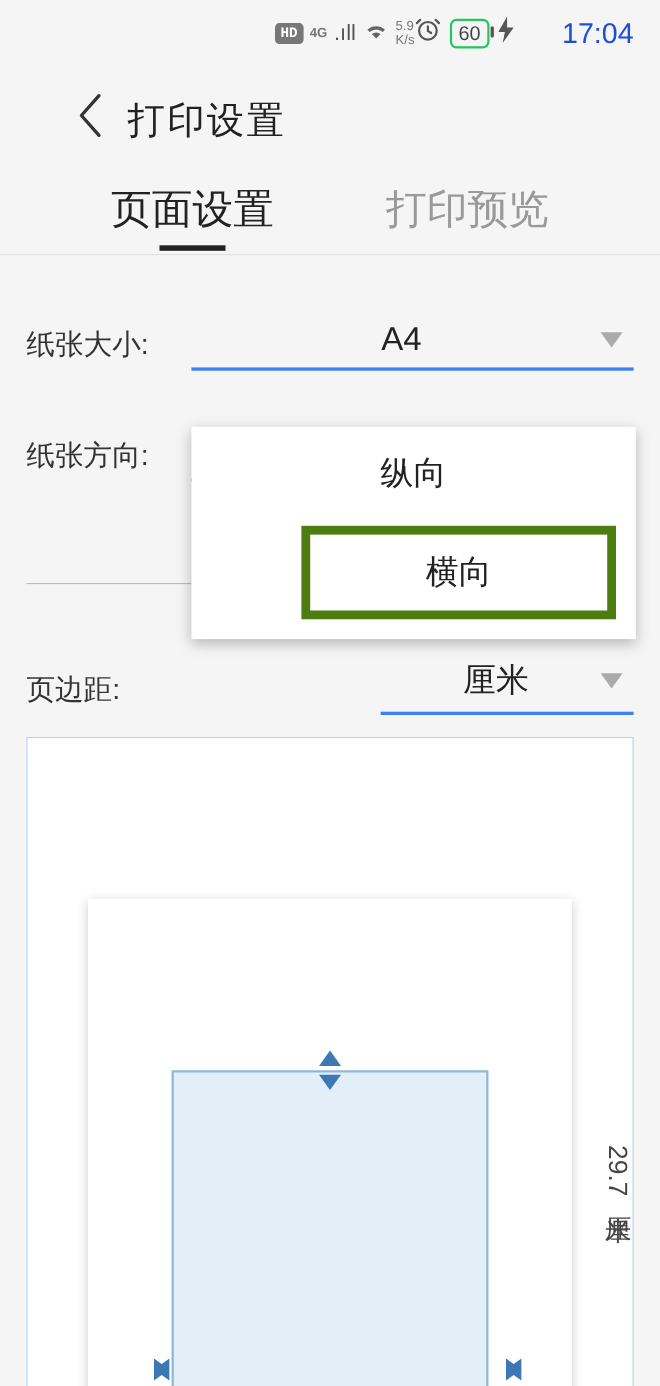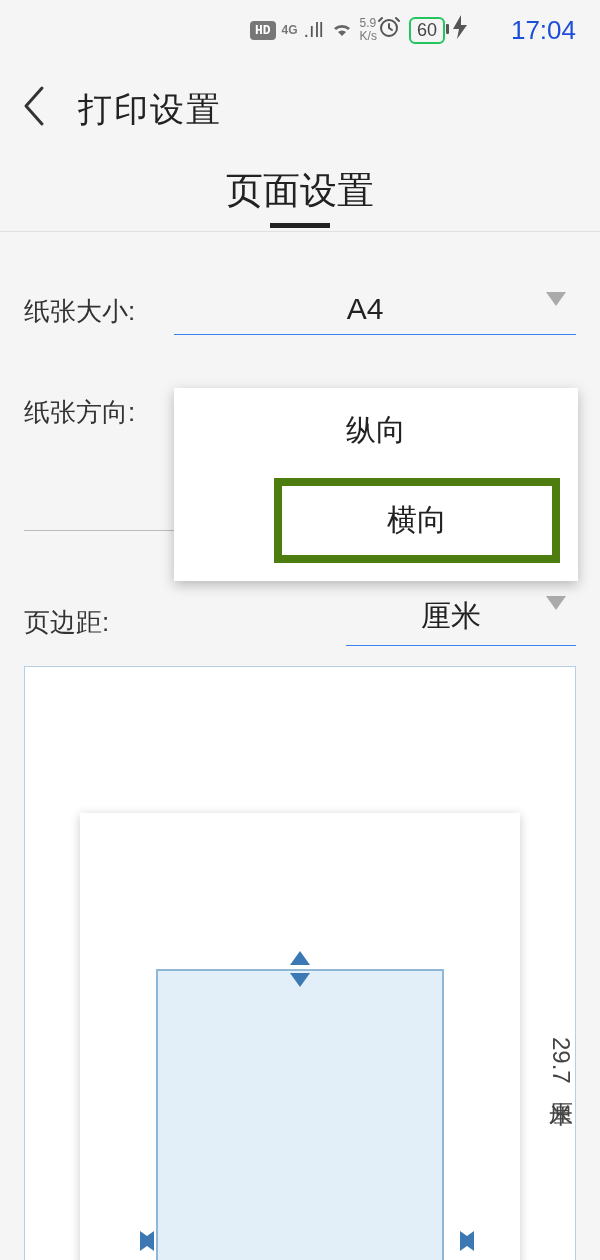--- a/index.html
+++ b/index.html
@@ -32,21 +32,21 @@
     .battery {
       display:inline-flex;align-items:center;gap:4px;font-size:18px;
       border:2px solid #22c55e;border-radius:6px;padding:1px 6px;position:relative;
     }
     .battery::after { content:""; position:absolute; right:-6px; top:5px; width:3px; height:10px; background:#555; border-radius:1px; }
     .charge { font-size: 22px; }
     .clock { font-size: 26px; color: #1d4ed8; margin-left: 36px; }
 
     
     .title-bar {
-      height: 100px; display: flex; align-items: center; padding: 0 20px; gap: 30px;
+      height: 100px; display: flex; align-items: center; padding: 0 20px; gap: 20px; margin-left: 48px;
     }
     .back-icon { font-size: 40px; color: #333; font-weight: 300; }
     .title { font-size: 34px; color: #222; letter-spacing: 2px; }
 
     
     .tabs {
       display:flex; height:72px; align-items:center; border-bottom:1px solid #e0e0e0;
       padding: 0 50px;
     }
     .tab { flex:1; text-align:center; font-size:37px; color:#999; position:relative; padding-bottom:10px;}
@@ -54,22 +54,22 @@
     .tab.active::after{
       content:""; position:absolute; left:50%; transform:translateX(-50%); bottom:-2px;
       width:60px; height:5px; background:#222;
     }
 
     
     .settings { padding: 30px 24px 10px 24px; }
     .row { display:flex; align-items:flex-end; margin-bottom: 60px; }
     .row-label { width: 150px; font-size: 26px; color:#333; padding-bottom:6px; }
     .row-select {
-      flex:1; display:flex; justify-content:space-between;
-      border-bottom:1px solid #3b82f6; padding: 0 10px 8px 10px; position:relative;
+      flex:1; display:flex; align-items:center; justify-content:space-between;
+      border-bottom:3px solid #3b82f6; padding: 0 10px 8px 10px; position:relative;
     }
     .row-value { flex:1; text-align:center; font-size:30px; color:#222; }
     .chevron-down {
       width:0;height:0;border-left:10px solid transparent;border-right:10px solid transparent;
       border-top:14px solid #aaa;
     }
 
     
     .full-underline { position:absolute; left:24px; right:24px; top:530px; height:1px; background:#bbb; }
 
@@ -167,20 +167,21 @@
   <span class="back-icon">
     <svg width="28" height="44" viewBox="0 0 28 44">
         <path d="M22 4 L6 22 L22 40" fill="none" stroke="#333" stroke-width="3" stroke-linecap="round" stroke-linejoin="round"></path>
       </svg>
   </span>
   <div class="title">打印设置</div>
 </div>
 
 <div class="tabs">
   <div class="tab active">页面设置</div>
+  <div class="tab">打印预览</div>
 </div>
 
 <div class="settings">
 
   <div class="row" style="margin-top:30px;">
     <div class="row-label">纸张大小:</div>
     <div class="row-select">
       <div class="row-value">A4</div>
       <div class="chevron-down"></div>
     </div>

